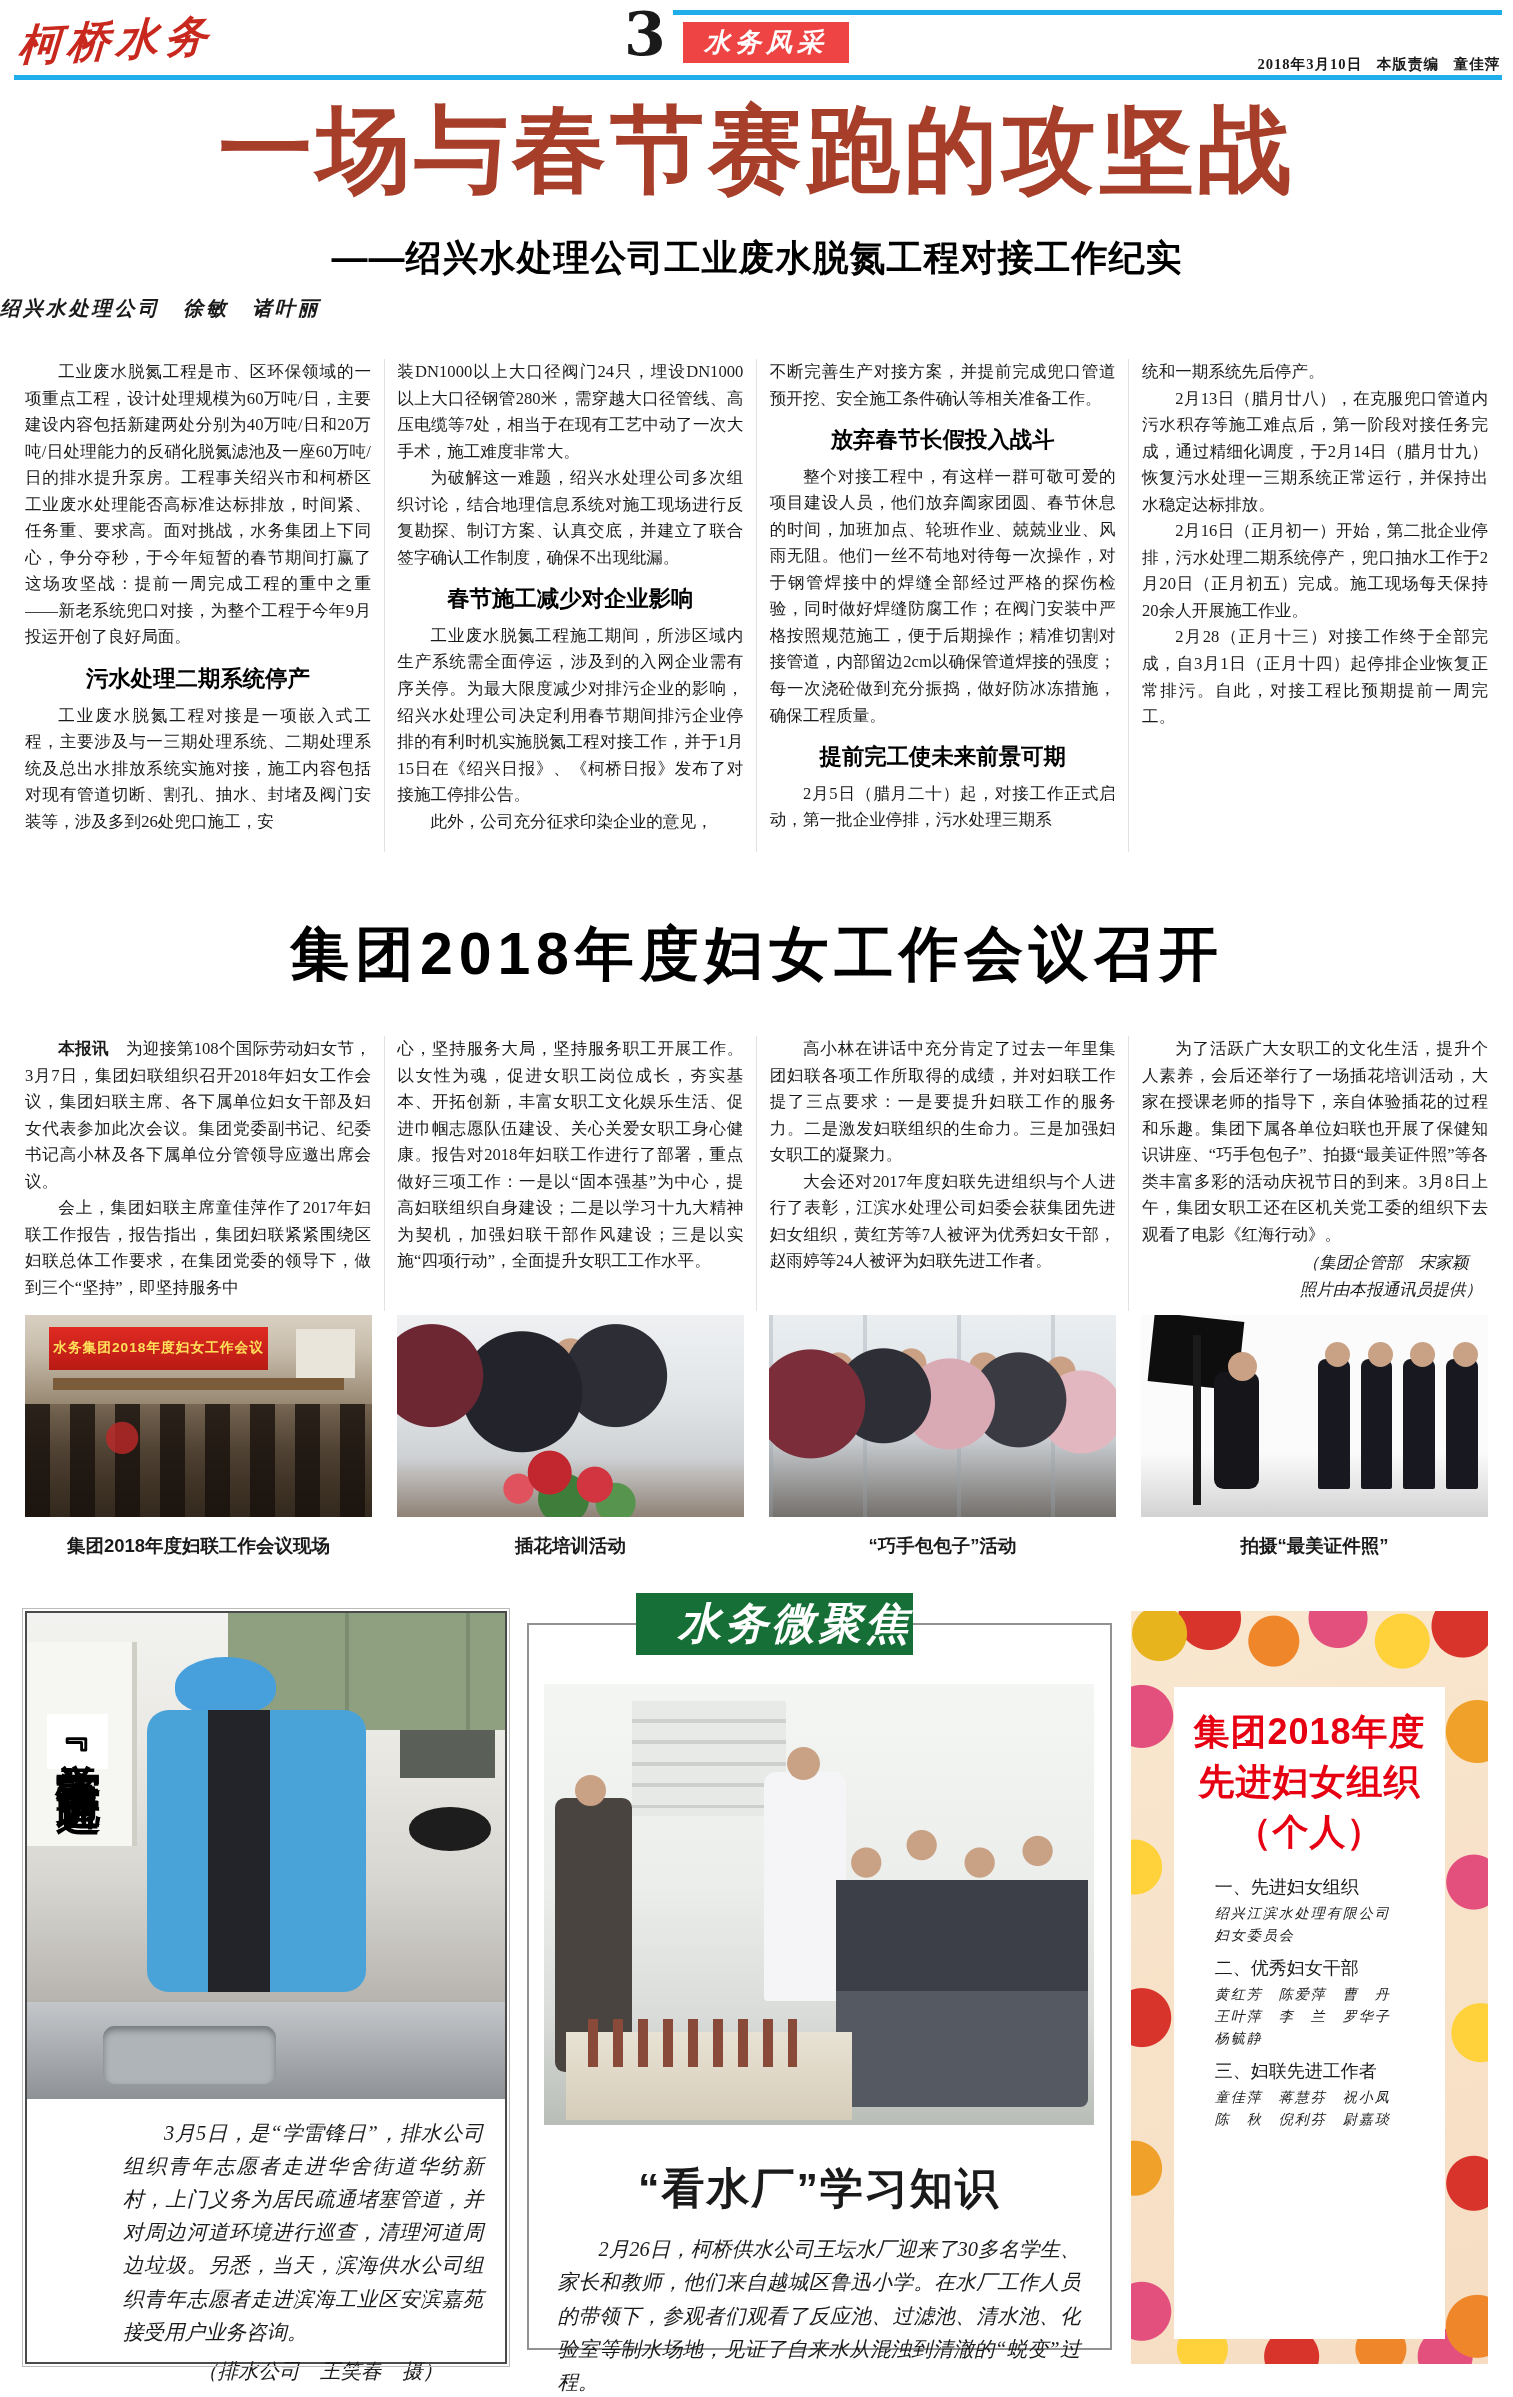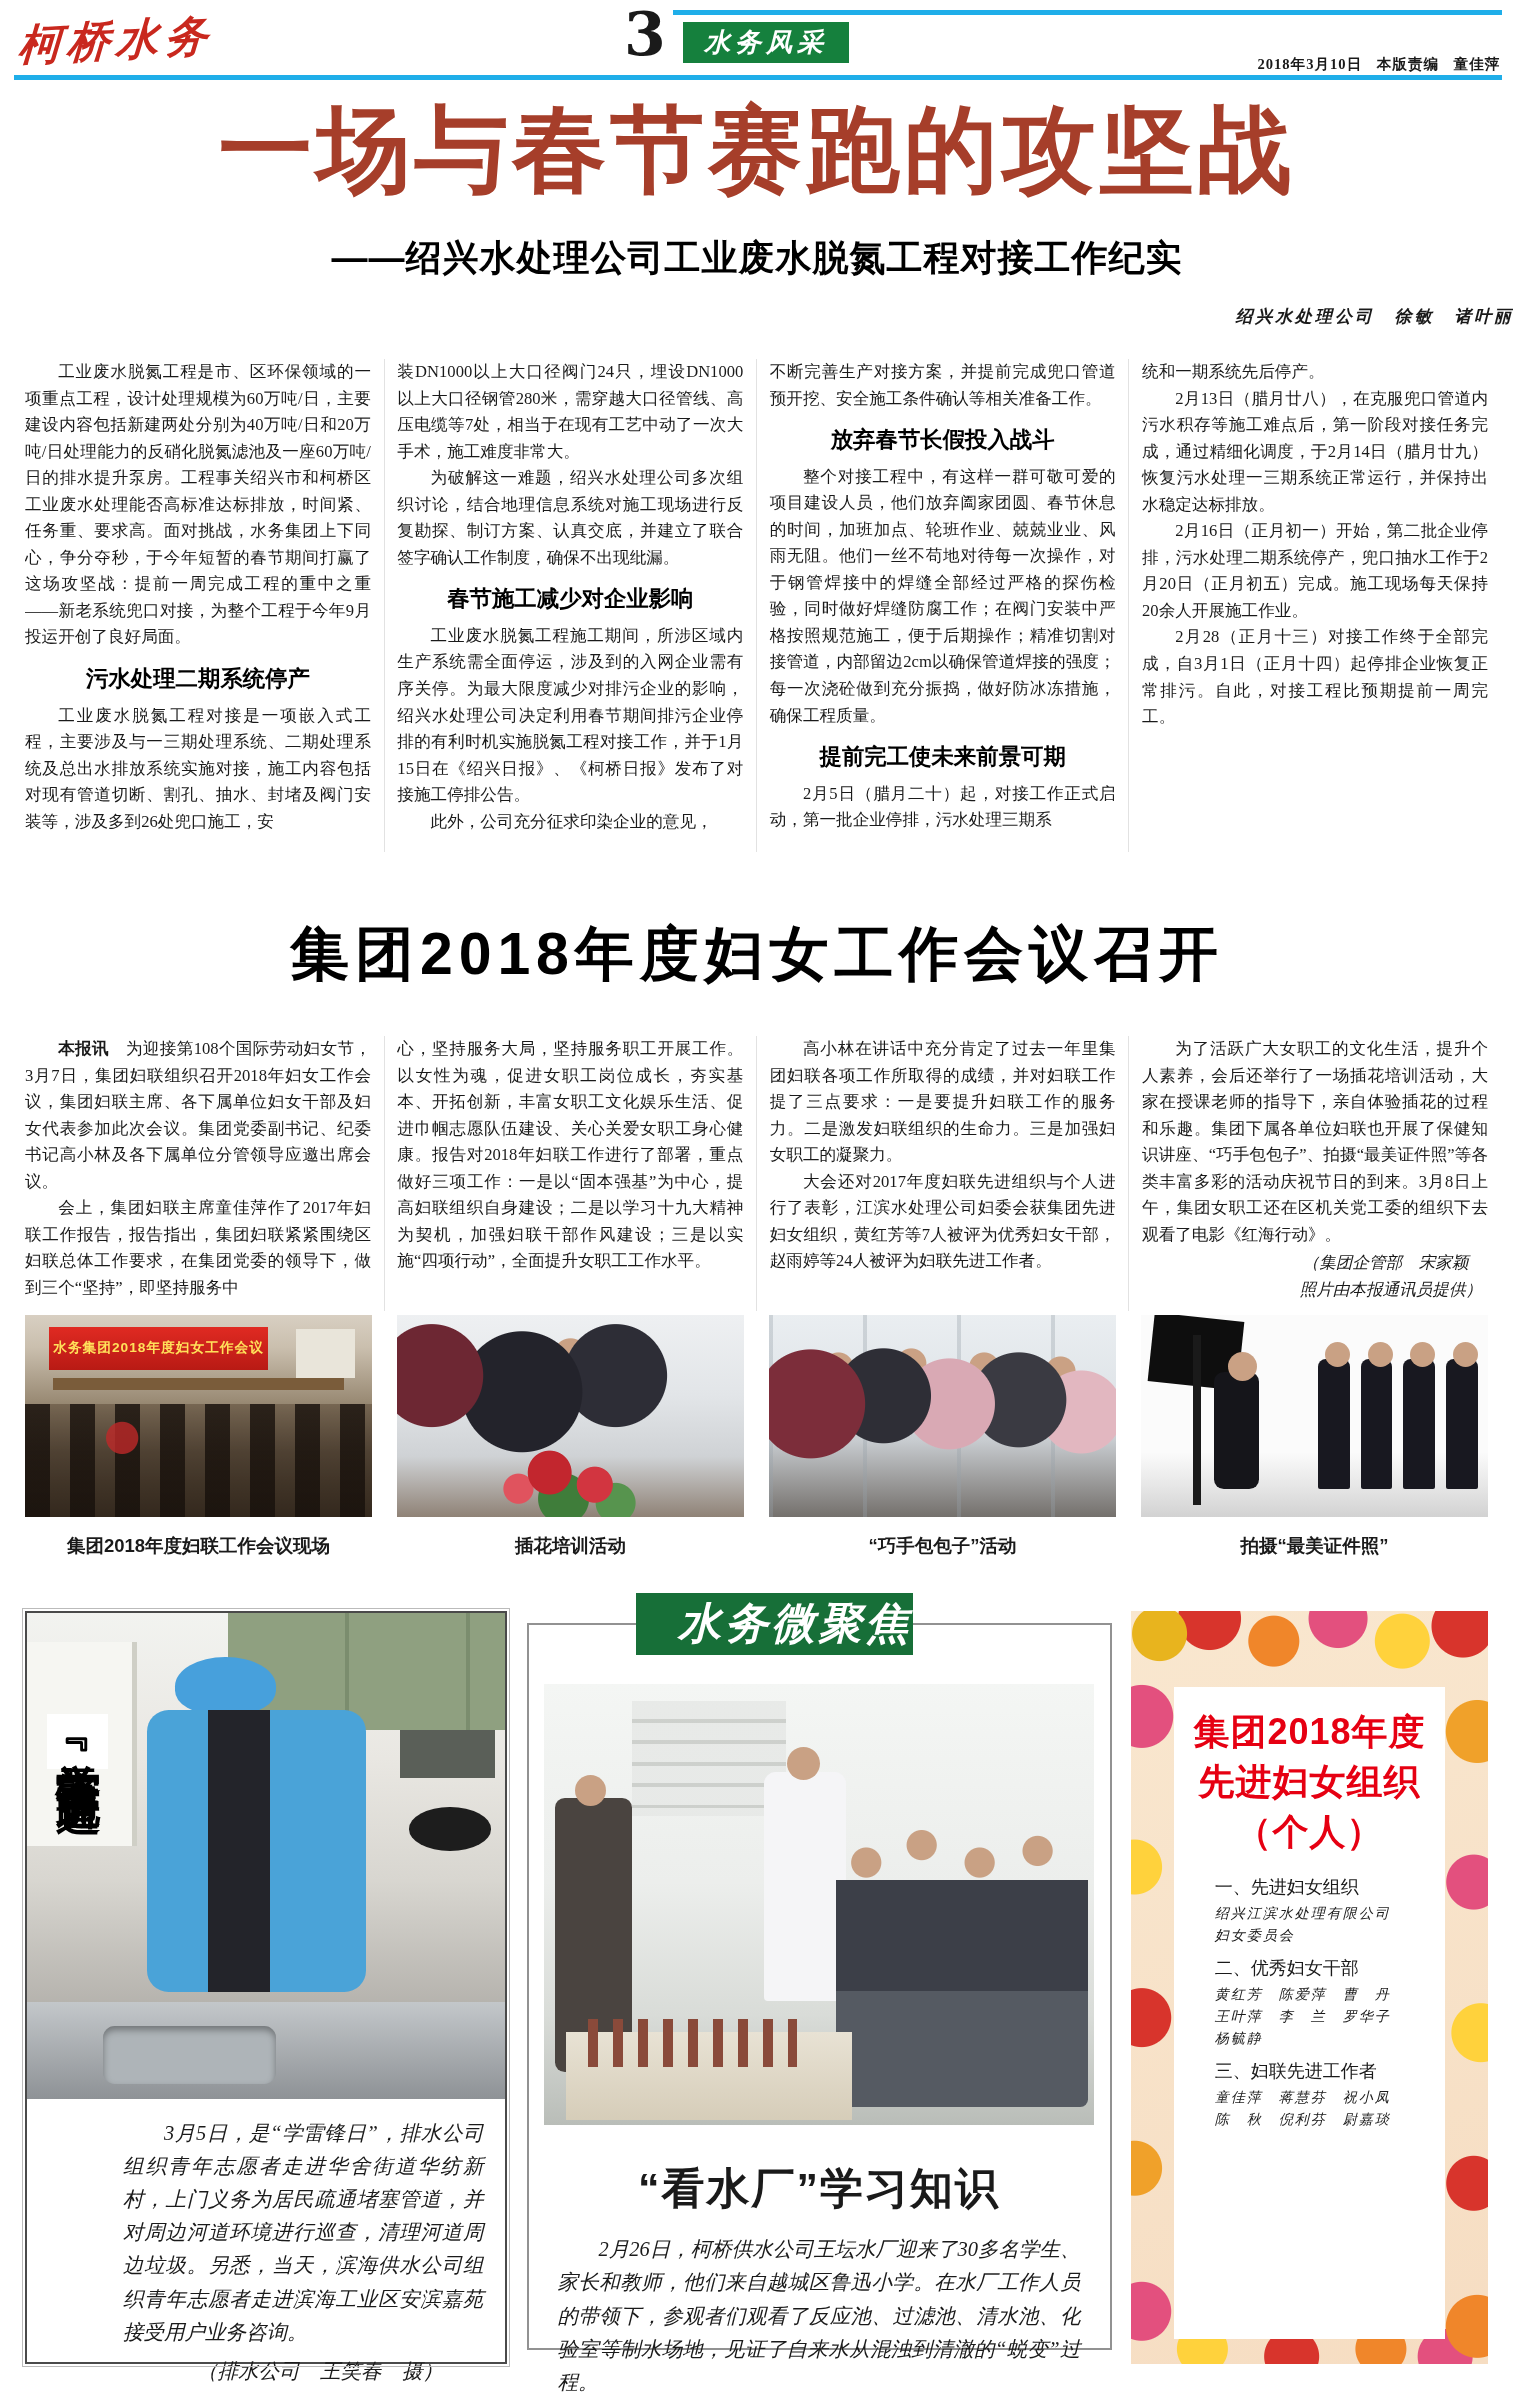--- a/index.html
+++ b/index.html
@@ -5,36 +5,36 @@
   html,body{margin:0;padding:0;background:#888;}
   #page{position:relative;width:1514px;height:2397px;background:#fff;overflow:hidden;
         font-family:"Liberation Serif","DejaVu Serif",serif;color:#1a1a1a;}
 
   
   .brand{position:absolute;left:17.6px;top:11.7px;font-size:43px;font-weight:bold;font-style:italic;
          color:#c9281e;transform:rotate(-3deg) skewX(-6deg);letter-spacing:5.9px;}
   .rule-top{position:absolute;left:673px;top:9.8px;width:829px;height:4.9px;background:#1FAEE9;}
   .page-num{position:absolute;left:624px;top:3.9px;font-size:60px;font-weight:900;
             font-family:"DejaVu Serif",serif;line-height:1;}
-  .section-badge{position:absolute;left:683px;top:21.5px;width:166px;height:41px;background:#15803d;
+  .section-badge{position:absolute;left:683px;top:21.5px;width:166px;height:41px;background:#ef4444;
             color:#fff;font-family:"Liberation Sans","DejaVu Sans",sans-serif;font-weight:bold;
             font-style:italic;font-size:26px;text-align:center;line-height:41px;letter-spacing:4.9px;}
   .dateline{position:absolute;right:13.7px;top:55px;font-size:14.6px;font-weight:bold;letter-spacing:1px;
             font-family:"Liberation Serif",serif;}
   .dateline span{margin-left:9.8px;}
   .rule-main{position:absolute;left:13.7px;top:75px;width:1488px;height:4.9px;background:#1FAEE9;}
 
   
   .headline1{position:absolute;left:0;top:96px;width:100%;text-align:center;color:#A63E2A;
              font-family:"Liberation Sans","DejaVu Sans",sans-serif;font-weight:900;
              font-size:94px;line-height:1.15;letter-spacing:3.9px;}
   .subtitle1{position:absolute;left:0;top:234px;width:100%;text-align:center;color:#000;
              font-family:"Liberation Sans","DejaVu Sans",sans-serif;font-weight:900;font-size:36px;
              letter-spacing:1px;}
-  .byline1{position:absolute;left:0;top:305px;width:100%;text-align:right;font-size:17px;
+  .byline1{position:absolute;left:0;top:295px;width:100%;text-align:left;font-size:20px;
            font-weight:bold;font-style:italic;letter-spacing:2.9px;}
 
   .cols{position:absolute;left:25px;width:1463px;display:flex;}
   .col{flex:1;padding:0 12.7px;border-right:1px solid #e2e2e2;}
   .col:first-child{padding-left:0;}
   .col:last-child{border-right:none;padding-right:0;}
   #article1{top:359px;height:493px;overflow:hidden;}
   #article2{top:1036px;height:275px;overflow:hidden;}
   .p{margin:0;text-indent:2em;font-size:16.6px;line-height:1.6;text-align:justify;}
   .p.cont{text-indent:0;}

